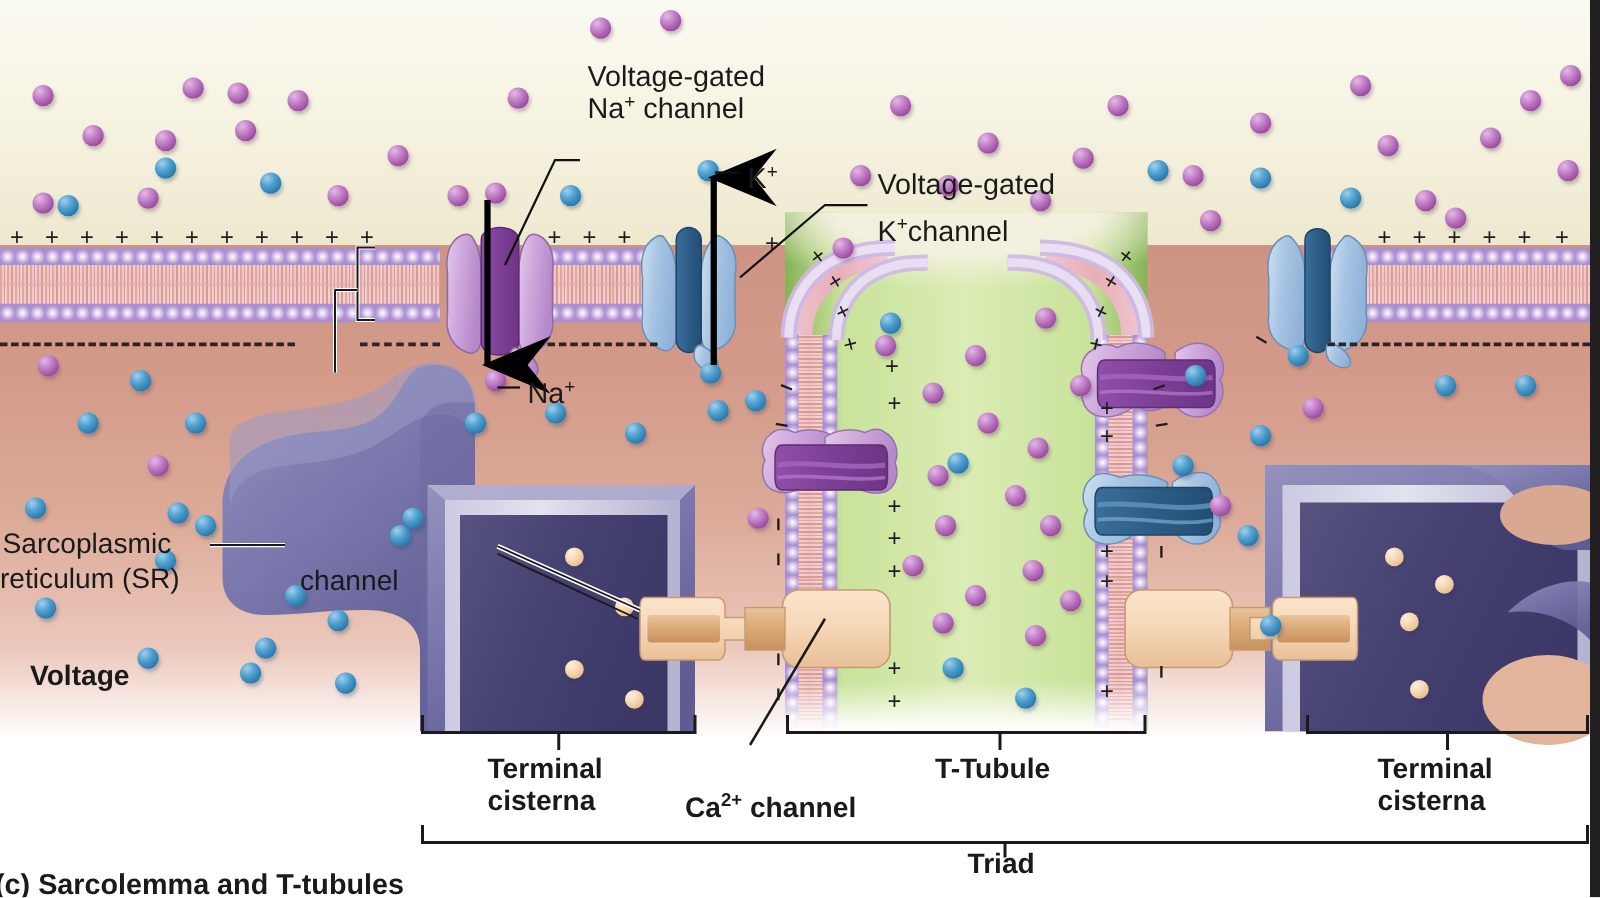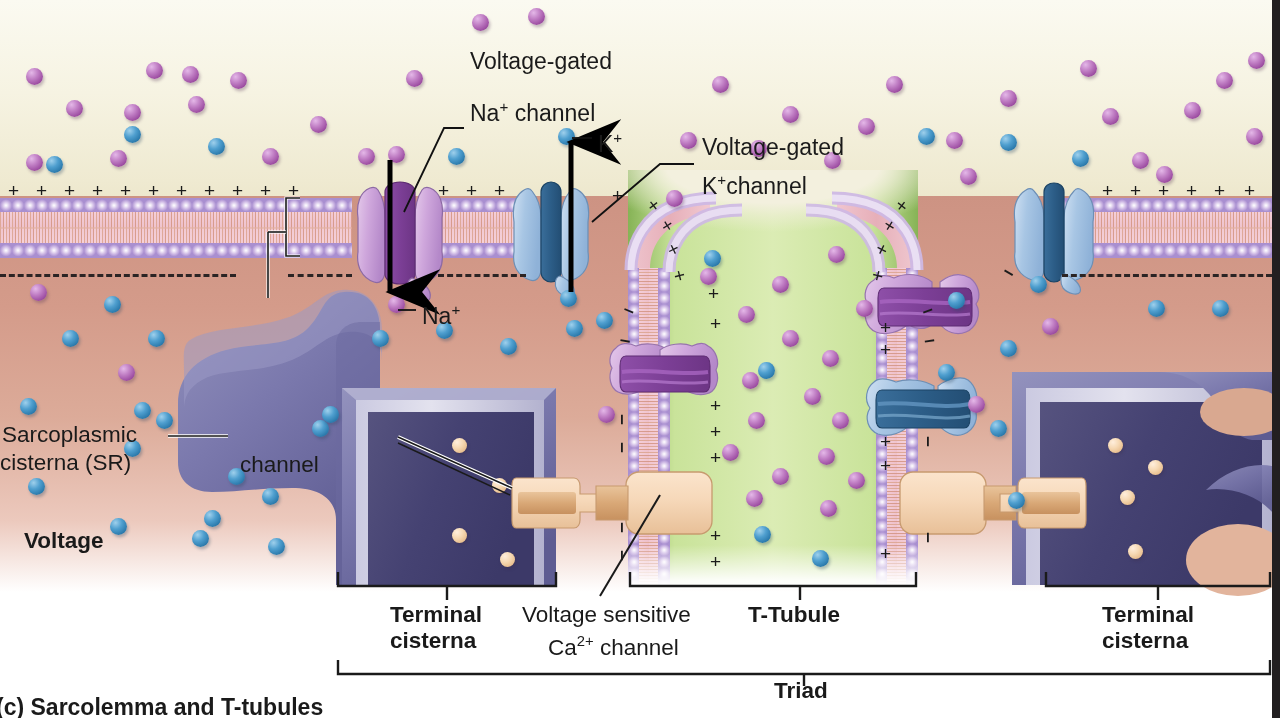--- a/index.html
+++ b/index.html
@@ -583,50 +583,49 @@
 
     <path d="M1046,572 L1046,586 L1270,586 L1270,572" stroke="#1a1a1a" stroke-width="2.4" fill="none"></path>
     <line x1="1158" y1="586" x2="1158" y2="600" stroke="#1a1a1a" stroke-width="2.4"></line>
 
     <path d="M338,660 L338,674 L1270,674 L1270,660" stroke="#1a1a1a" stroke-width="2.4" fill="none"></path>
     <line x1="804" y1="674" x2="804" y2="686" stroke="#1a1a1a" stroke-width="2.4"></line>
   </svg>
 
 
   <div class="lbl reg s24" style="left:470px;top:48px;">Voltage-gated</div>
-  <div class="lbl reg s24" style="left:470px;top:93px;">
+  <div class="lbl reg s24" style="left:470px;top:68px;">
     <span>Na</span><span class="sup">+</span><span> channel</span>
   </div>
 
   <div class="lbl reg s24" style="left:598px;top:124px;">
     <span>K</span><span class="sup">+</span>
   </div>
 
   <div class="lbl reg s24" style="left:702px;top:134px;">Voltage-gated</div>
   <div class="lbl reg s24" style="left:702px;top:166px;">
     <span>K</span><span class="sup">+</span><span>channel</span>
   </div>
 
   <div class="lbl reg s24" style="left:422px;top:296px;">
     <span>Na</span><span class="sup">+</span>
   </div>
 
 
   <div class="lbl reg s23" style="left:2px;top:422px;">Sarcoplasmic</div>
-  <div class="lbl reg s23" style="left:0px;top:450px;">cisterna (SR)</div>
+  <div class="lbl reg s23" style="left:0px;top:450px;">reticulum (SR)</div>
 
   <div class="lbl reg s23" style="left:240px;top:452px;">channel</div>
 
   <div class="lbl bold s23" style="left:24px;top:528px;">Voltage</div>
 
   <div class="lbl bold s23" style="left:390px;top:602px;">Terminal</div>
   <div class="lbl bold s23" style="left:390px;top:628px;">cisterna</div>
 
-  <div class="lbl reg s23" style="left:522px;top:602px;">Voltage sensitive</div>
-  <div class="lbl reg s23" style="left:548px;top:628px;">
+  <div class="lbl reg s23" style="left:548px;top:628px;font-weight:bold;">
     <span>Ca</span><span class="sup">2+</span><span> channel</span>
   </div>
 
   <div class="lbl bold s23" style="left:748px;top:602px;">T-Tubule</div>
 
   <div class="lbl bold s23" style="left:1102px;top:602px;">Terminal</div>
   <div class="lbl bold s23" style="left:1102px;top:628px;">cisterna</div>
 
   <div class="lbl bold s23" style="left:774px;top:678px;">Triad</div>
 

